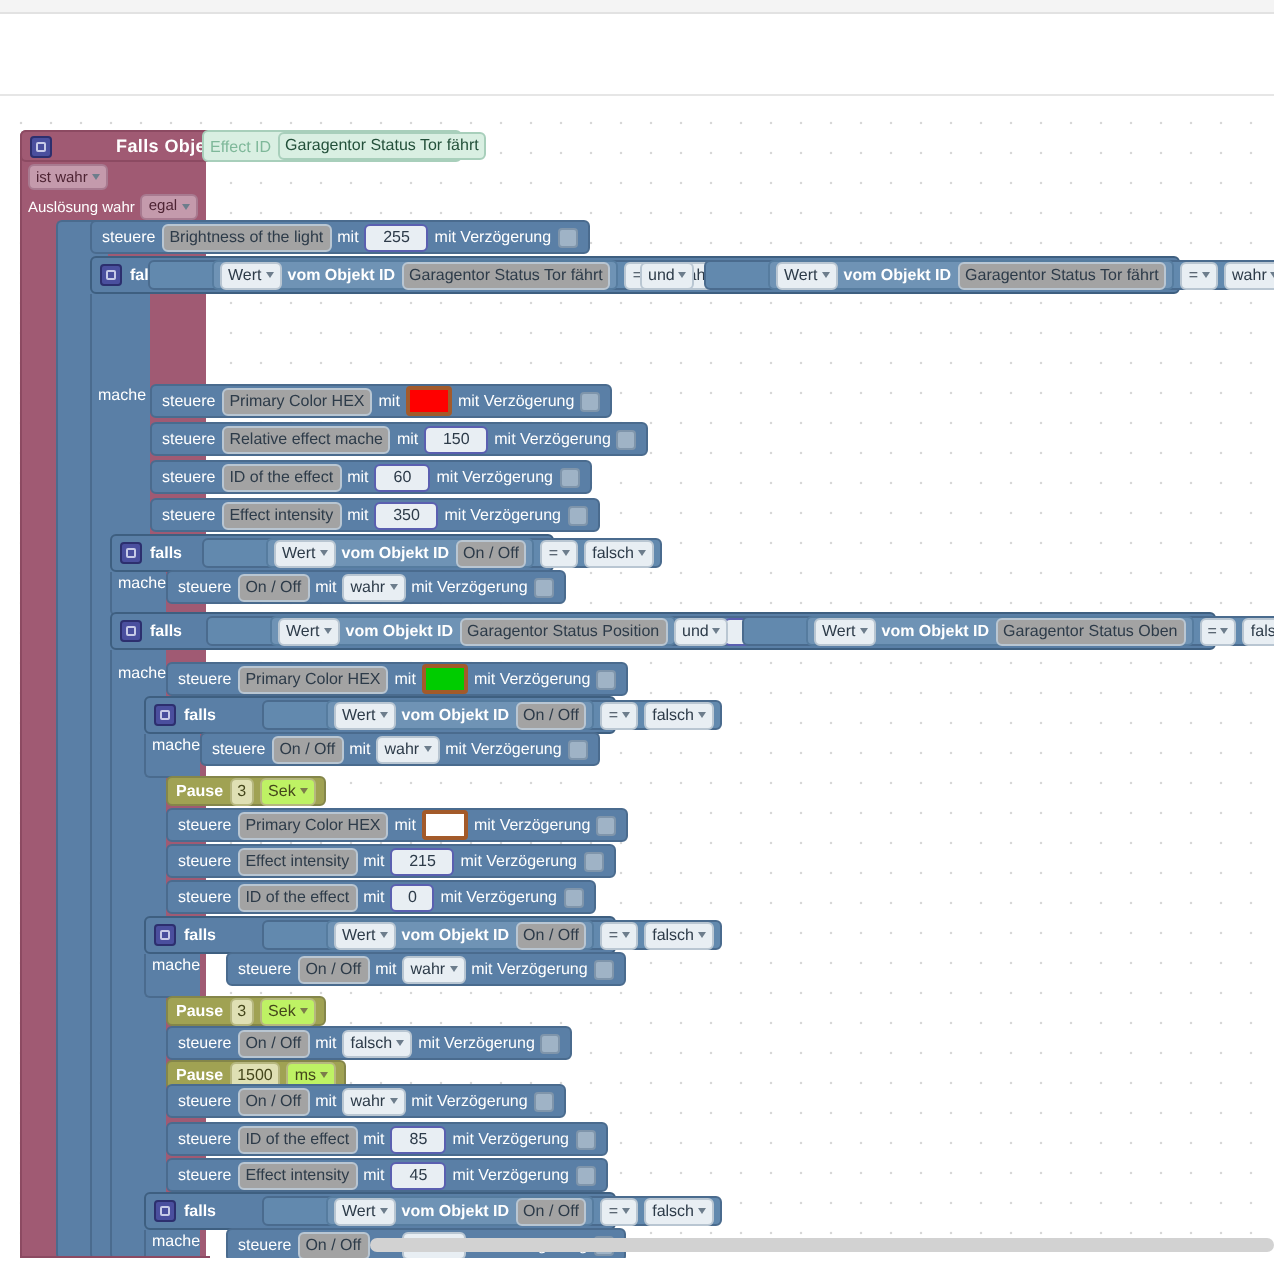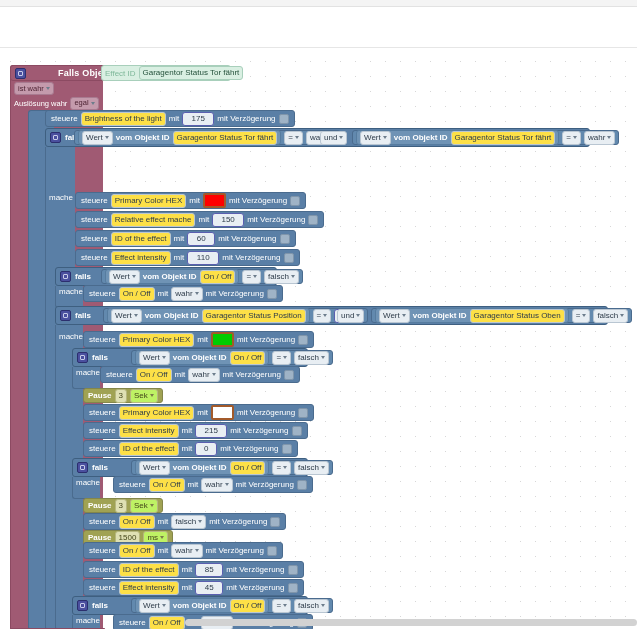--- a/index.html
+++ b/index.html
@@ -38,21 +38,21 @@
   }
   .hat-title{font-weight:bold;color:#fff;letter-spacing:.2px;margin-left:28px;}
   .mutator{
     width:9px;height:9px;border-radius:2px;background:#4a4f9e;border:1px solid #2c2f6e;
     display:inline-flex;align-items:center;justify-content:center;flex:0 0 auto;
   }
   .mutator:after{content:"";width:3px;height:3px;border:1px solid #c8cbe8;border-radius:1px;}
 
   
   .pill{
-    display:inline-block;background:#fde047;border:1px solid #b9c6d2;border-radius:3px;
+    display:inline-block;background:#a3a3a3;border:1px solid #b9c6d2;border-radius:3px;
     padding:0 3px;color:#2d3b49;line-height:11px;height:12px;font-size:8px;
   }
   .pill-dd{
     display:inline-flex;align-items:center;gap:2px;background:#e8eef3;border:1px solid #b9c6d2;
     border-radius:3px;padding:0 3px;color:#2d3b49;line-height:11px;height:12px;font-size:8px;
   }
   .pill-dd:after{content:"";width:0;height:0;border-left:2.5px solid transparent;border-right:2.5px solid transparent;border-top:3px solid #6d7d8c;}
   .pill-green{background:#d9efe2;border-color:#a8cfbb;color:#23503a;}
   .pill-olive{background:#dfe0b4;border-color:#b6b77f;color:#44461b;}
   .pill-olive-dd{background:#bef264;border-color:#b6b77f;color:#44461b;}
@@ -71,21 +71,21 @@
   
   .ctrl{
     background:#5a7fa6;border:1px solid #4a6b8e;border-radius:3px;color:#ffffff;
     padding:0 5px;height:17px;
   }
   .ctrl .lbl{color:#ffffff;font-size:8px;}
 
   
   .ifblk{background:#5a7fa6;border:1px solid #3e5f80;border-radius:3px;color:#fff;}
   .cond{background:#6289ae;border:1px solid #4a6b8e;border-radius:3px;height:15px;padding:0 3px;}
-  .cond2{background:#6f93b5;border:1px solid #567c9f;border-radius:3px;height:13px;padding:0 2px;}
+  .cond2{background:#6f93b5;border:1px solid #567c9f;border-radius:3px;height:13px;padding:0 2px;margin-left:28px;}
 
   
   .pause{
     background:#a0a253;border:1px solid #84864a;border-radius:3px;color:#ffffff;
     height:15px;padding:0 4px;
   }
   .pause .lbl{color:#ffffff;font-size:8px;font-weight:bold;}
 
   
   .panel{background:#5a7fa6;border:1px solid #4a6b8e;border-radius:3px;}
@@ -122,21 +122,21 @@
     <span class="lbl-w" style="font-size:7.5px;">Auslösung wahr</span>
     <span class="pill-dd" style="background:#c49aac;border-color:#a87a90;color:#4d2333;font-size:7.5px;height:11px;line-height:10px;text-align:right;">egal</span>
   </div>
 
   <div class="blk panel" style="left:28px;top:62px;width:26px;height:520px;border-radius:3px 0 0 3px;border-right:none;"></div>
 
   <div class="blk ctrl row" style="left:45px;top:62px;height:17px;gap:3px;">
     <span class="lbl">steuere</span>
     <span class="pill">Brightness of the light</span>
     <span class="lbl">mit</span>
-    <span class="num" style="width:24px;">175</span>
+    <span class="num" style="width:24px;">255</span>
     <span class="lbl">mit Verzögerung</span>
     <span class="chk"></span>
   </div>
 
   <div class="blk ifblk row" style="left:45px;top:80px;width:545px;height:19px;padding:0 4px;gap:4px;align-items:center;">
     <span class="mutator"></span>
     <span class="lbl-b">falls</span>
   </div>
 
   <div class="blk cond row" style="left:74px;top:82px;height:15px;padding:0 3px;gap:3px;">
@@ -192,21 +192,21 @@
     <span class="lbl">mit</span>
     <span class="num" style="width:20px;">60</span>
     <span class="lbl">mit Verzögerung</span>
     <span class="chk"></span>
   </div>
 
   <div class="blk ctrl row" style="left:75px;top:201px;height:17px;gap:3px;">
     <span class="lbl">steuere</span>
     <span class="pill">Effect intensity</span>
     <span class="lbl">mit</span>
-    <span class="num" style="width:24px;">110</span>
+    <span class="num" style="width:24px;">350</span>
     <span class="lbl">mit Verzögerung</span>
     <span class="chk"></span>
   </div>
 
   <div class="blk ifblk row" style="left:55px;top:219px;width:222px;height:19px;padding:0 4px;gap:4px;">
     <span class="mutator"></span>
     <span class="lbl-b">falls</span>
   </div>
   <div class="blk cond row" style="left:101px;top:221px;height:15px;padding:0 3px;gap:3px;">
     <span class="cond2 row" style="gap:3px;padding:0 3px;">

